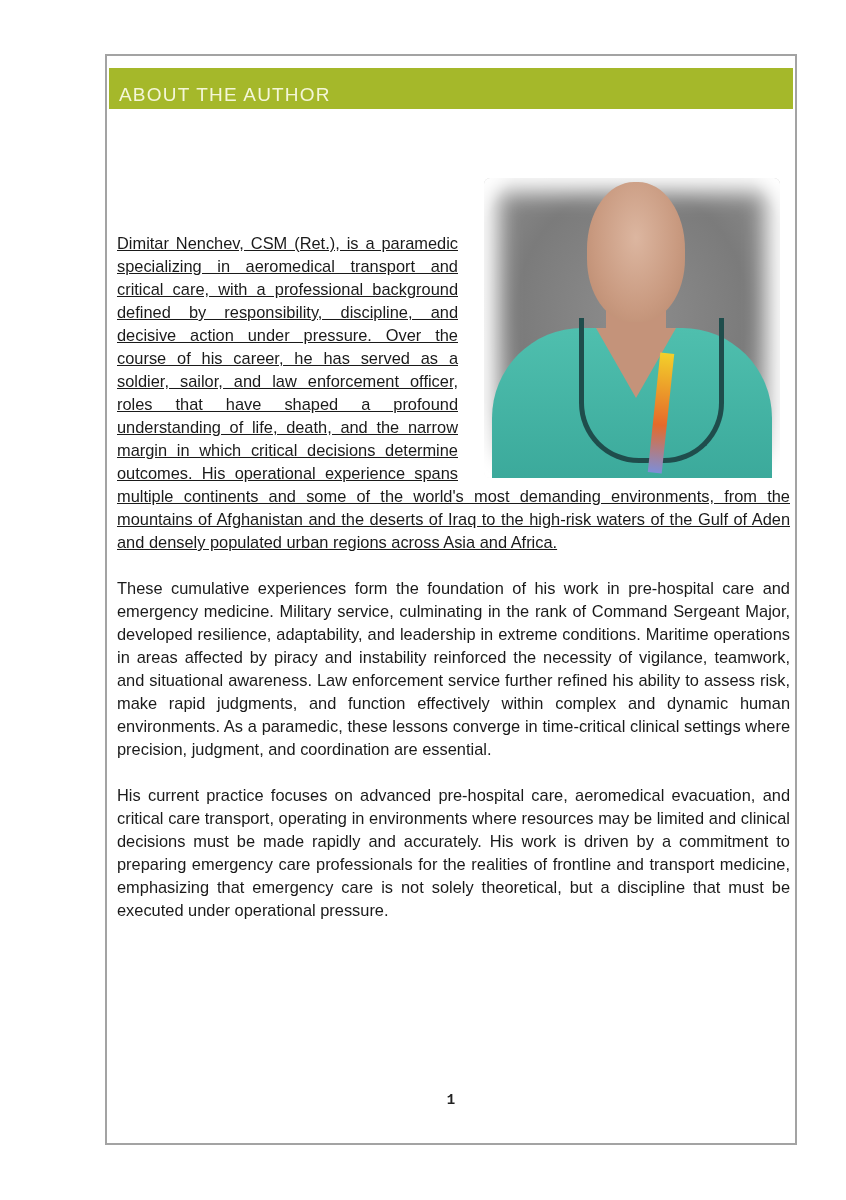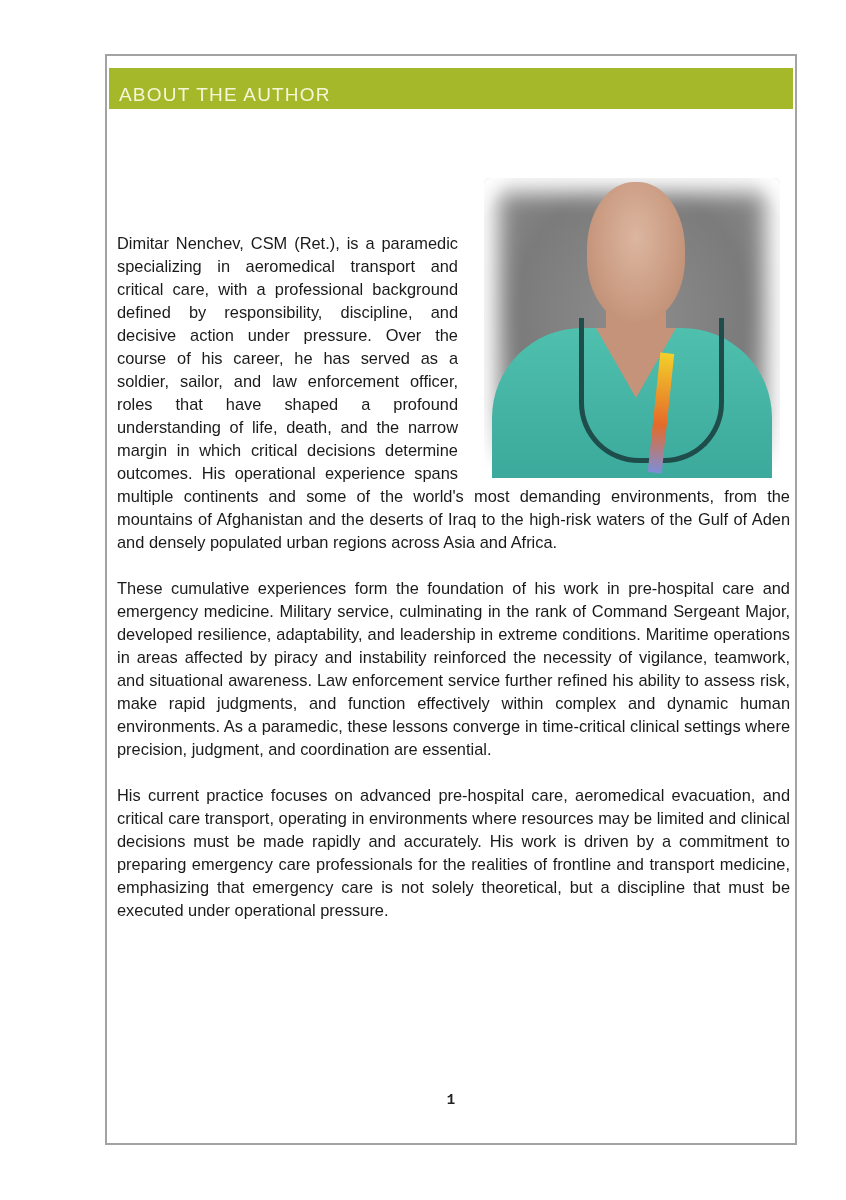--- a/index.html
+++ b/index.html
@@ -55,21 +55,21 @@
     .p-steth {
       position: absolute; left: 95px; top: 140px; width: 135px; height: 140px;
       border: 5px solid #1f4d4c; border-top: none; border-radius: 0 0 60px 60px;
     }
     .p-lanyard {
       position: absolute; left: 170px; top: 175px; width: 14px; height: 120px;
       background: linear-gradient(#f3d02a, #e56a2a 60%, #7d8ed8);
       transform: rotate(6deg);
     }
     .para { margin: 0 0 23px 0; }
-    .para.first { margin-top: 58px; }
+    .para.first { margin-top: 58px; text-decoration: underline; }
     .page-number {
       position: absolute; left: 0; right: 0; top: 1036px; text-align: center;
       font-family: "Liberation Mono", monospace; font-size: 14px; font-weight: bold; color: #222;
     }
   </style>
 </head>
 <body>
 
 <div class="page-frame">
   <div class="header-bar">

